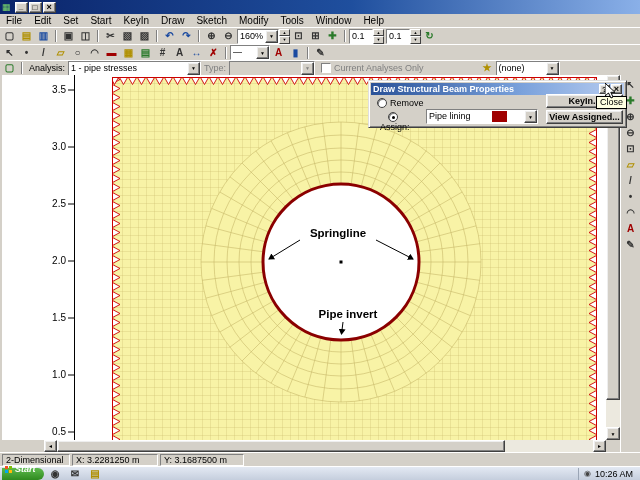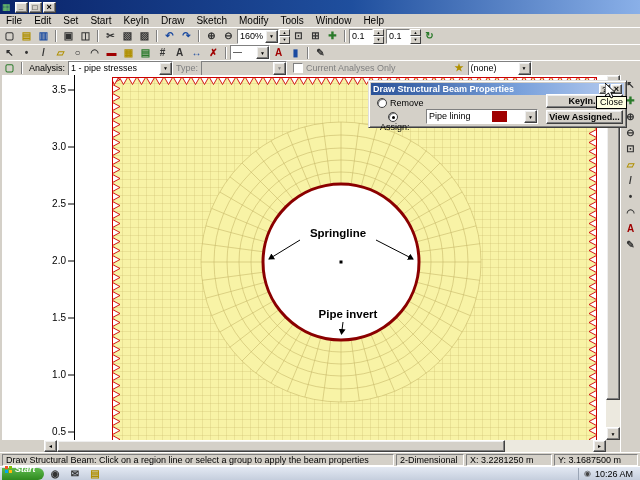--- a/index.html
+++ b/index.html
@@ -223,21 +223,21 @@
       <i>✎</i>
     </b>
 </div>
 
 <div class="abs flex" style="left:0;top:60px;width:640px;height:15px;border-top:1px solid #fff;padding:0 1px;">
   <b class="tbtn c-grn">
       <i>▢</i>
     </b>
   <span class="sep"></span>
   <span class="lbl">Analysis:</span>
-  <span class="combo sunken" style="width:105px;">
+  <span class="combo sunken" style="width:133px;">
     <span class="val">1 - pipe stresses</span>
     <b class="drop">
         <i>▼</i>
       </b>
   </span>
   <span class="lbl gray">Type:</span>
   <span class="combo sunken dis" style="width:86px;">
     <span class="val"></span>
     <b class="drop" style="color:#808080;">
         <i>▼</i>
@@ -456,21 +456,20 @@
   <b class="btn3 abs" style="left:177px;top:13px;width:77px;height:14px;font-size:9px;text-align:center;line-height:12px;">KeyIn...</b>
   <b class="btn3 abs" style="left:177px;top:29px;width:77px;height:14px;font-size:9px;text-align:center;line-height:12px;">View Assigned...</b>
 </div>
 
 <div class="abs" style="left:596px;top:96px;background:#ffffe1;border:1px solid #000;font-size:9px;line-height:11px;padding:0 3px;z-index:60;">Close</div>
 <svg class="abs" width="11" height="16" style="left:605px;top:83px;z-index:70;">
   <polygon points="0,0 0,13 3.5,10 6,15 8,14 5.8,9.3 10,9.3" fill="#fff" stroke="#000" stroke-width="1"></polygon>
 </svg>
 
 <div class="abs flex" style="left:0;top:452px;width:640px;height:14px;padding:1px 2px;gap:2px;border-top:1px solid #fff;">
-  <span class="sp" style="flex:1;">Draw Structural Beam:  Click on a region line or select a group to apply the beam properties</span>
   <span class="sp" style="width:68px;flex:0 0 auto;">2-Dimensional</span>
   <span class="sp" style="width:86px;flex:0 0 auto;">X:  3.2281250 m</span>
   <span class="sp" style="width:84px;flex:0 0 auto;">Y:  3.1687500 m</span>
 </div>
 
 <div class="abs flex" style="left:0;top:466px;width:640px;height:14px;background:linear-gradient(#e3e9f3,#c5cedd);border-top:1px solid #fff;padding:1px 2px;gap:3px;">
   <b class="flex" style="height:12px;padding:0 8px 9px 3px;background:linear-gradient(#5eba4e,#2f8a1f);border-radius:0 6px 6px 0;color:#fff;font-weight:bold;font-style:italic;font-size:9px;gap:3px;">
     <span style="display:grid;grid-template-columns:3px 3px;grid-template-rows:3px 3px;gap:1px;">
       <span style="background:#f35325;"></span>
         <span style="background:#81bc06;"></span>

